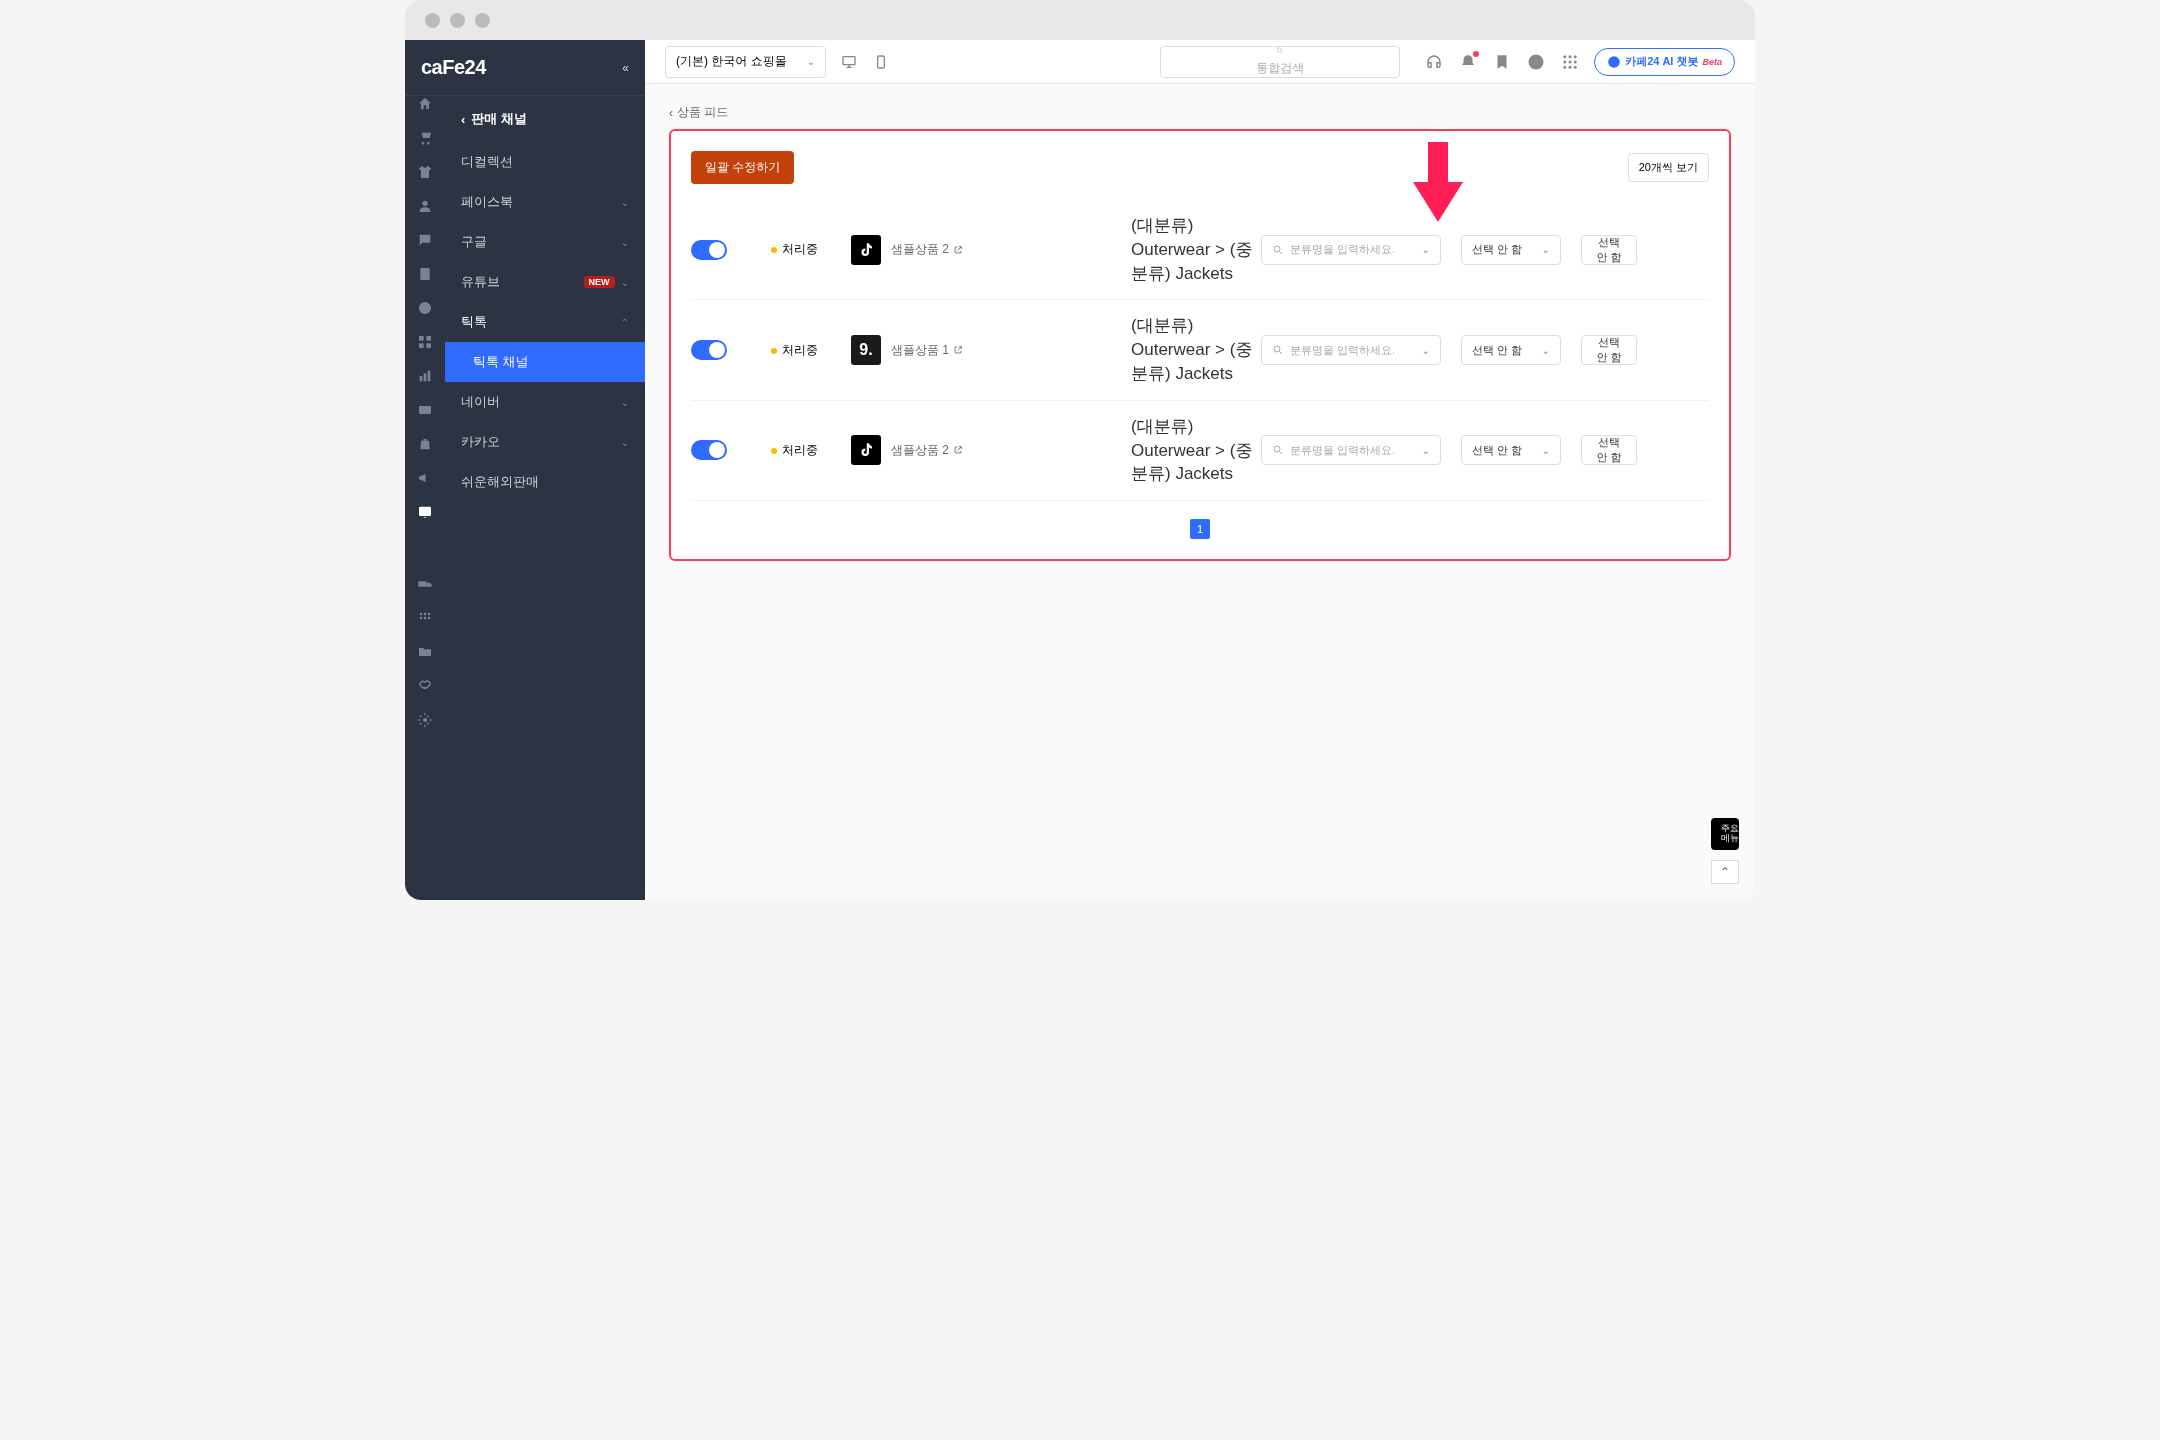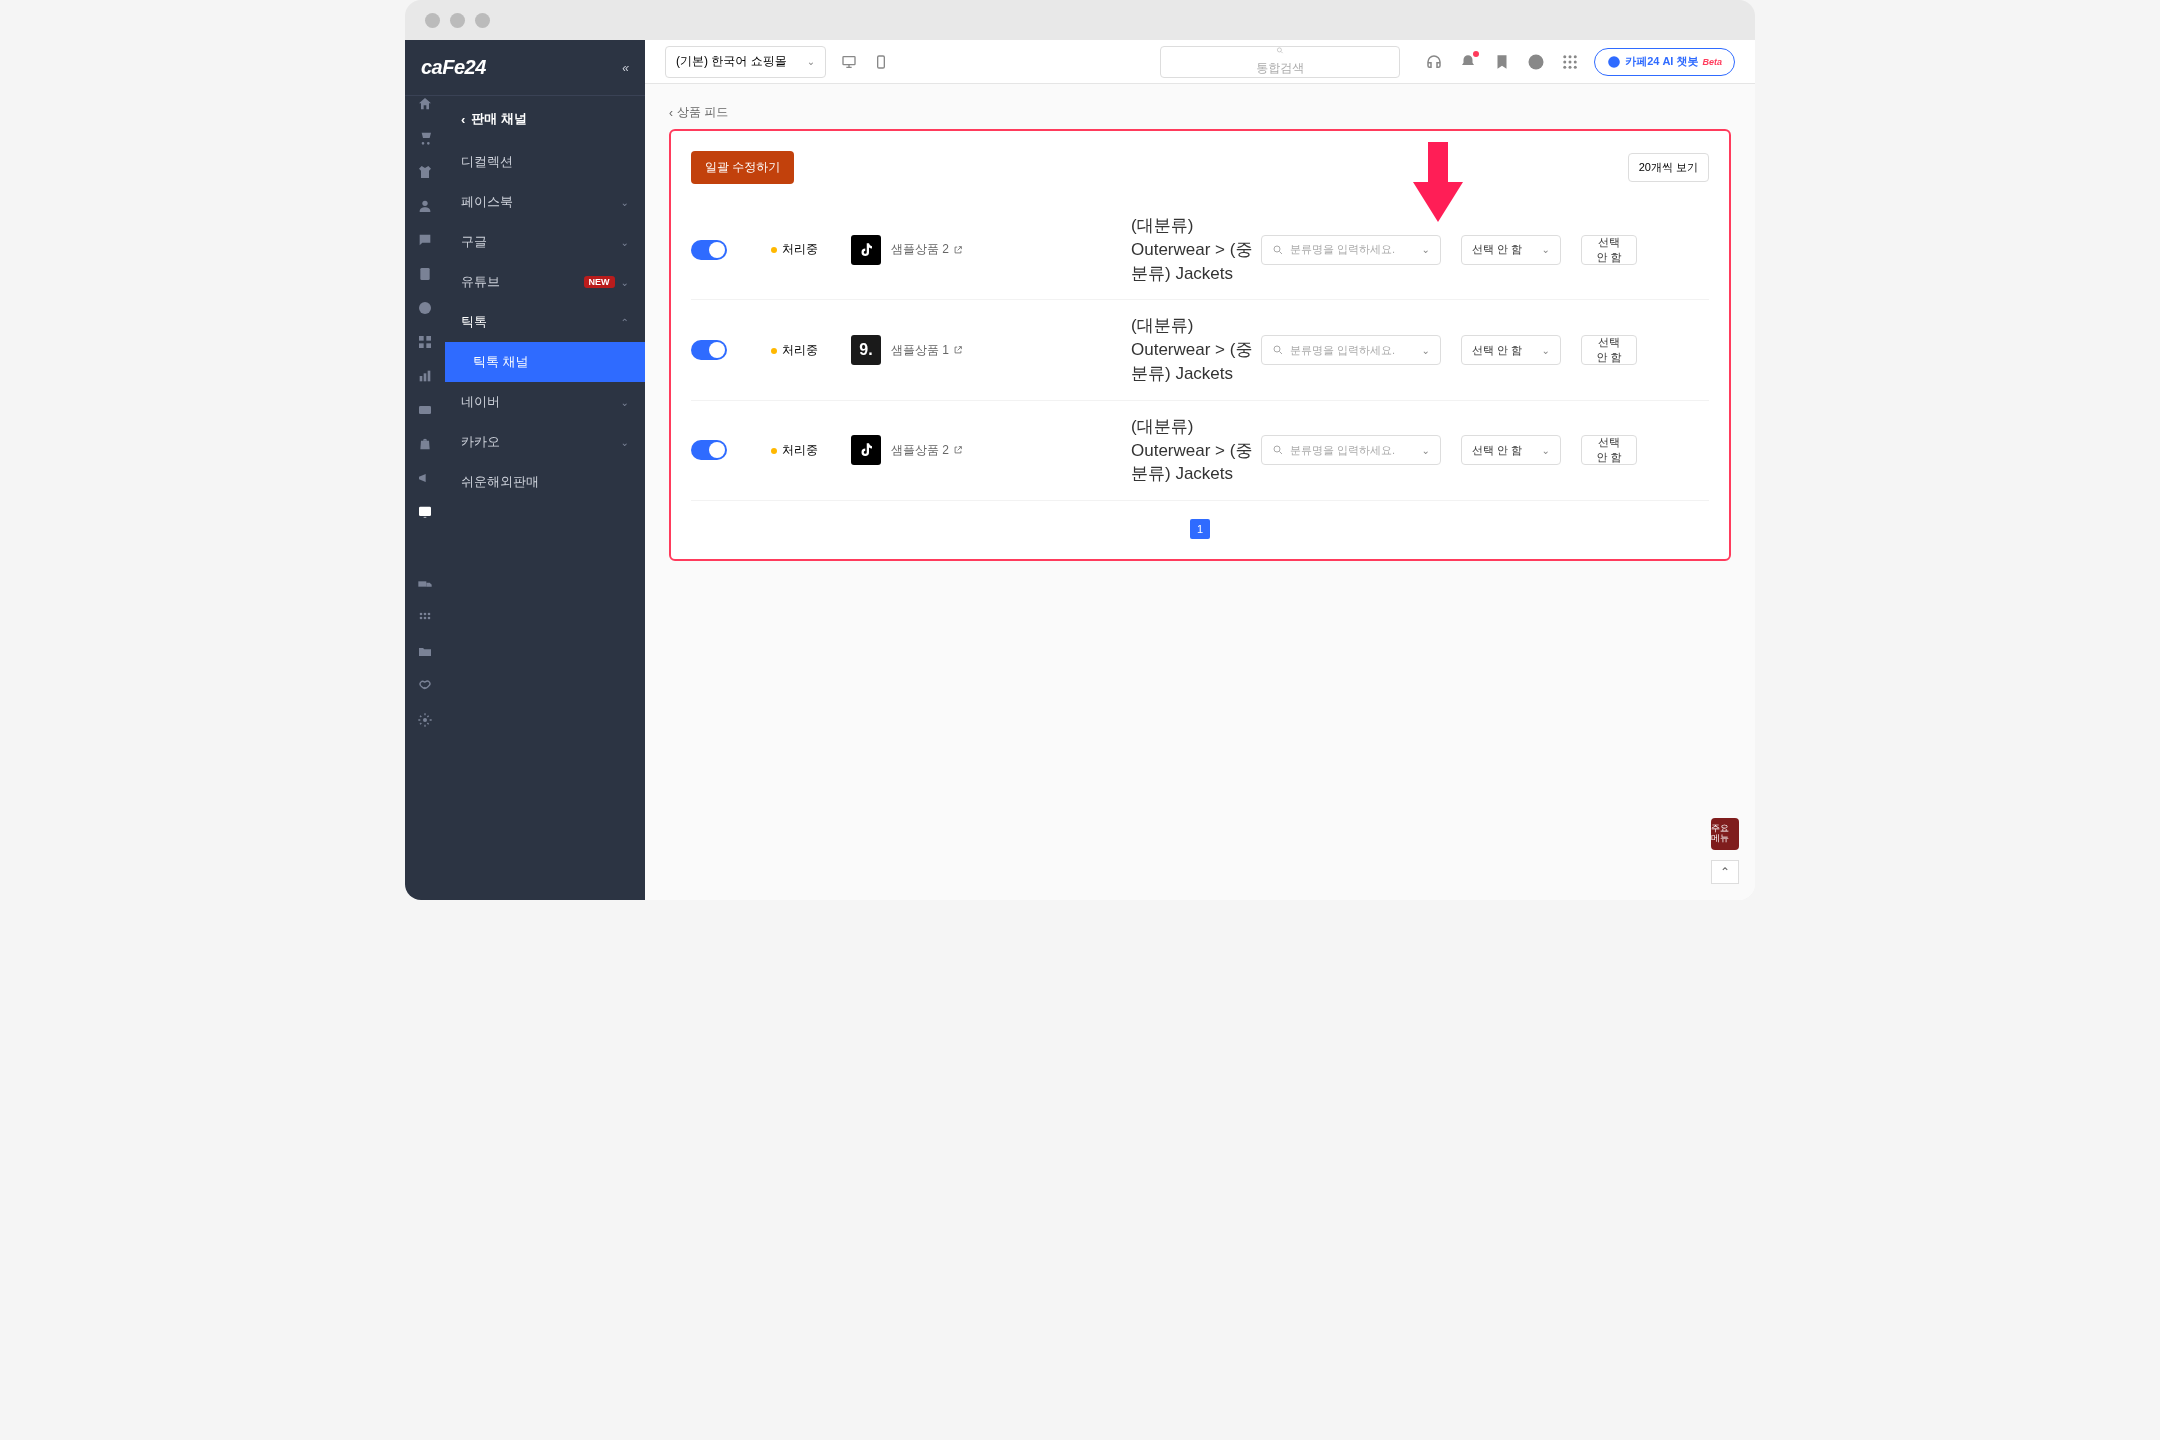--- a/index.html
+++ b/index.html
@@ -9,21 +9,21 @@
 .browser-top { height: 40px; display: flex; align-items: center; padding: 0 20px; gap: 10px; }
 .browser-dot { width: 15px; height: 15px; border-radius: 50%; background: #bbb; }
 .browser-body { flex: 1; background: #fff; display: flex; position: relative; overflow: hidden; }
 
 .iconbar { width: 40px; background: #2c3443; display: flex; flex-direction: column; align-items: center; padding-top: 56px; gap: 18px; }
 .iconbar .ic { width: 16px; height: 16px; color: #7a8296; display: flex; align-items: center; justify-content: center; }
 .iconbar .ic.active { color: #fff; }
 .iconbar .ic svg { width: 16px; height: 16px; }
 
 .sidebar { width: 200px; background: #2c3443; color: #cfd3dc; display: flex; flex-direction: column; }
-.logo-row { height: 56px; display: flex; align-items: center; padding: 0 16px; justify-content: space-between; border-bottom: 1px solid #3a4255; position: absolute; top:0; left:0; width:240px; background:#2c3443;font-style:italic;}
+.logo-row { height: 56px; display: flex; align-items: center; padding: 0 16px; justify-content: space-between; border-bottom: 1px solid #3a4255; position: absolute; top:0; left:0; width:240px; background:#2c3443;}
 .logo { font-size: 20px; font-weight: 700; color: #fff; letter-spacing: -0.5px; }
 .collapse-ic { color: #cfd3dc; font-size: 12px; }
 
 .nav { padding-top: 56px; }
 .nav-back { padding: 14px 16px; font-size: 13px; color: #fff; display: flex; align-items: center; gap: 6px; font-weight: 600; }
 .nav-item { padding: 11px 16px; font-size: 13px; color: #cfd3dc; display: flex; align-items: center; justify-content: space-between; cursor: pointer; }
 .nav-item.active { background: #2c3443; color: #fff; }
 .nav-item.selected { background: #2f6bff; color: #fff; padding-left: 28px; }
 .nav-item .chev { font-size: 10px; color: #7a8296; }
 .nav-item .badge-new { background: #b91c1c; color: #fff; font-size: 9px; padding: 1px 5px; border-radius: 3px; font-weight: 700; margin-left: auto; margin-right: 6px; }
@@ -79,21 +79,21 @@
 .select-like .chev { font-size: 10px; color: #888; margin-left:auto;}
 .select-narrow { width: 100px; }
 .select-age { width: 56px; justify-content:center;}
 
 .pagination { display: flex; justify-content: center; margin-top: 18px; }
 .pagination .pg { width: 20px; height: 20px; background: #2f6bff; color: #fff; font-size: 11px; display: flex; align-items: center; justify-content: center; border-radius: 2px; }
 
 .big-arrow { position: absolute; top: 58px; left: 768px; width: 50px; height: 80px; pointer-events:none;}
 .big-arrow svg { width: 100%; height: 100%; }
 
-.quick-menu { position: absolute; right: 16px; bottom: 50px; width: 28px; height: 32px; background: #7f1d1d; color: #fff; font-size: 9px; display: flex; align-items:center; justify-content:center; text-align:left; border-radius: 4px; line-height:1.1;}
+.quick-menu { position: absolute; right: 16px; bottom: 50px; width: 28px; height: 32px; background: #000000; color: #fff; font-size: 9px; display: flex; align-items:center; justify-content:center; text-align:right; border-radius: 4px; line-height:1.1;}
 .expand-up { position: absolute; right: 16px; bottom: 16px; width: 28px; height: 24px; background: #fff; border:1px solid #ddd; display: flex; align-items:center; justify-content:center; font-size:12px; color:#666;}
 </style>
 </head>
 <body>
 
 <div class="browser-frame">
   <div class="browser-top">
     <div class="browser-dot"></div>
     <div class="browser-dot"></div>
     <div class="browser-dot"></div>

